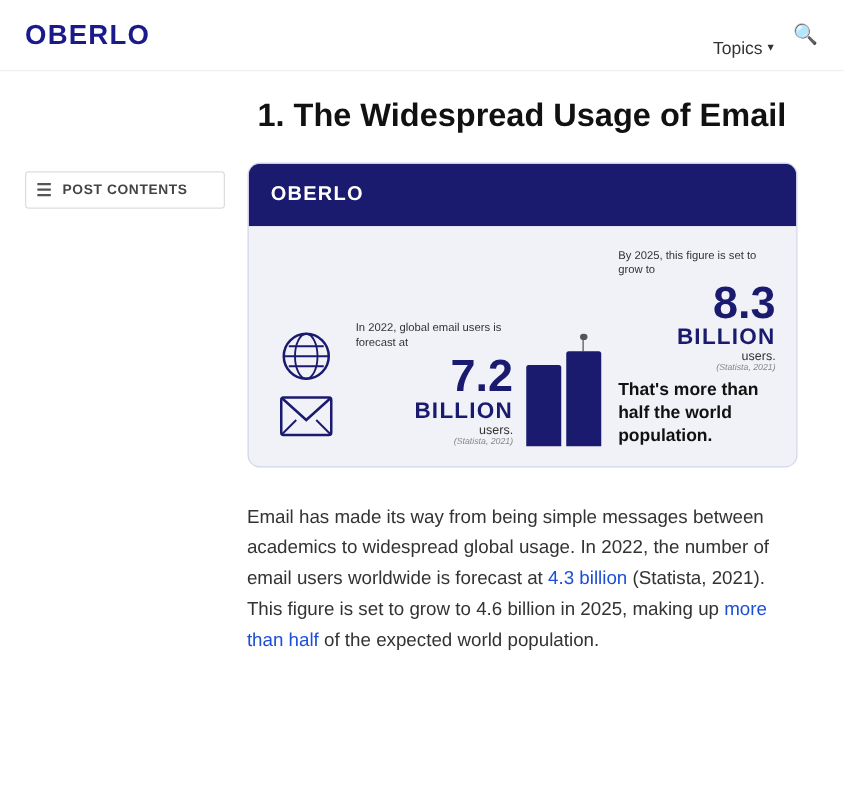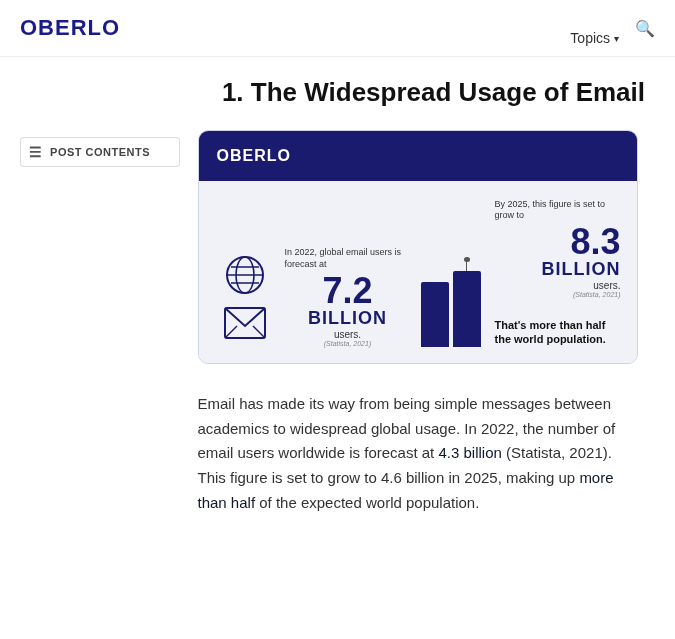--- a/index.html
+++ b/index.html
@@ -80,21 +80,21 @@
 
     
     .article {
       flex: 1;
       padding: 0 10px 30px 10px;
     }
     .article-title {
       font-size: 26px;
       font-weight: 800;
       color: #111;
-      text-align: right;
+      text-align: center;
       margin: 20px 0 22px 0;
       line-height: 1.2;
     }
 
     
     .infographic {
       background: #f0f2f8;
       border-radius: 10px;
       overflow: hidden;
       margin-bottom: 28px;
@@ -142,21 +142,21 @@
     .globe-svg, .email-svg {
       width: 44px;
       height: 44px;
     }
 
     
     .stat-left {
       flex: 1;
       display: flex;
       flex-direction: column;
-      align-items: center;
+      align-items: flex-end;
     }
     .stat-desc {
       font-size: 9px;
       color: #333;
       line-height: 1.3;
       margin-bottom: 2px;
     }
     .stat-number {
       font-size: 36px;
       font-weight: 900;
@@ -225,37 +225,37 @@
       font-size: 10px;
       color: #333;
       margin-top: 2px;
     }
     .stat-source-right {
       font-size: 7px;
       color: #888;
       font-style: italic;
     }
     .stat-half {
-      font-size: 11px;
+      font-size: 14px;
       font-weight: 700;
       color: #111;
-      margin-top: 20px;
+      margin-top: 4px;
       line-height: 1.3;
     }
 
     
     .article-body {
       font-size: 15px;
       line-height: 1.65;
       color: #333;
       max-width: 440px;
       margin: 0 auto;
     }
     .link-blue {
-      color: #0f172a;
+      color: #1d4ed8;
       text-decoration: none;
     }
   </style>
 </head>
 <body>
 
 <div class="header">
   <div class="logo">OBERLO</div>
   <div class="header-right">
     <div class="topics-btn">

